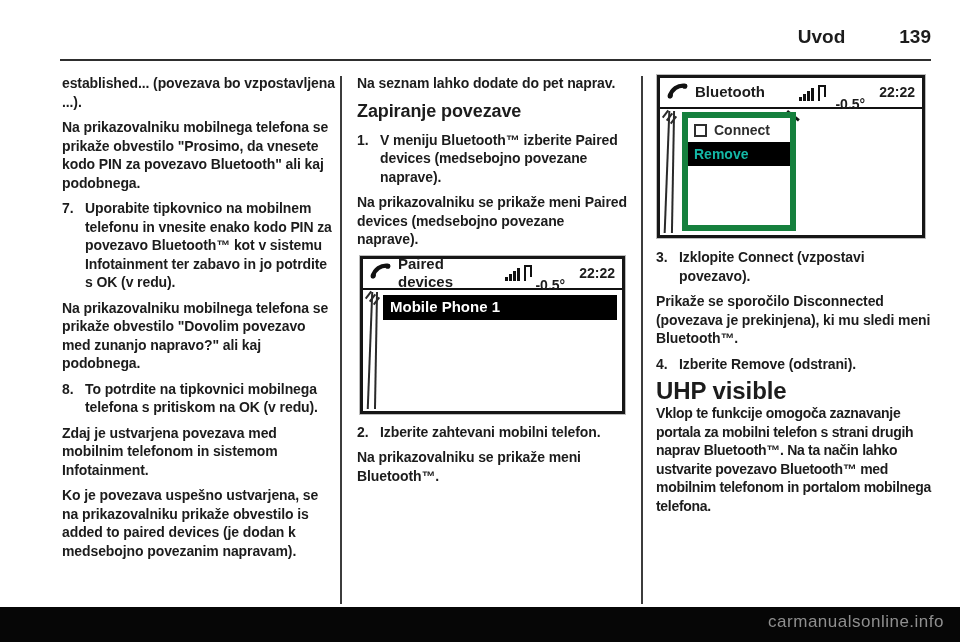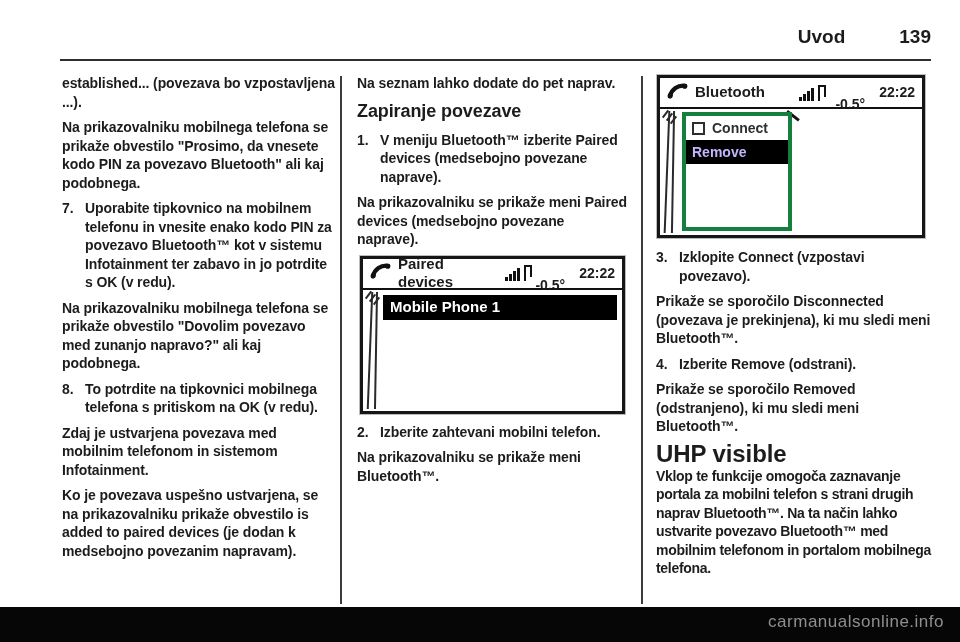--- a/index.html
+++ b/index.html
@@ -34,25 +34,25 @@
   .scr-spacer{flex:1;}
   .scr-temp{font-size:14px;font-weight:700;letter-spacing:0;margin-top:24px;}
   .scr-time{font-size:14px;font-weight:700;margin-left:14px;letter-spacing:0;}
   .scr-body{position:absolute;top:31px;left:0;right:0;bottom:0;}
   .spine{position:absolute;top:2px;bottom:2px;width:2px;background:#2a2a2a;}
   .spine.s1{left:6px;transform:rotate(2.2deg);}
   .spine.s2{left:12px;transform:rotate(1deg);}
   .hatch{position:absolute;width:9px;height:2px;background:#2a2a2a;transform:rotate(-52deg);}
   .hatch.h1{left:1px;top:4px;} .hatch.h2{left:5px;top:7px;} .hatch.h3{left:9px;top:10px;}
   
-  .bt-menu{position:absolute;left:22px;top:3px;bottom:4px;width:102px;border:4px solid #15803d;background:#fff;}
+  .bt-menu{position:absolute;left:22px;top:3px;bottom:4px;width:102px;border:6px solid #15803d;background:#fff;}
   .bt-row{height:24px;display:flex;align-items:center;padding-left:6px;font-size:14px;font-weight:700;letter-spacing:0;}
   .bt-row.connect{color:#2e2e2e;gap:7px;}
   .checkbox{width:9px;height:9px;border:2px solid #2e2e2e;background:#fff;flex:none;}
-  .bt-row.remove{background:#000;color:#c4b5fd;}
+  .bt-row.remove{background:#000;color:#14b8a6;}
   .bt-fold{position:absolute;left:128px;top:1px;width:15px;height:2.5px;background:#131313;
            transform:rotate(38deg);transform-origin:left top;}
   .bt-desc{position:absolute;left:141px;top:5px;width:112px;font-size:14px;line-height:26px;
            font-weight:700;color:#1e1e1e;letter-spacing:0;}
   
   .pd-row{position:absolute;left:20px;right:5px;top:5px;height:25px;background:#000;color:#fff;
           display:flex;align-items:center;padding-left:7px;font-size:15px;font-weight:700;letter-spacing:0;}
   
   .bottom-bar{position:absolute;left:0;top:607px;width:960px;height:35px;background:#060606;}
   .watermark{position:absolute;right:16px;top:5px;font-size:17px;color:#8f8f8f;font-weight:400;letter-spacing:0.5px;}
@@ -184,21 +184,20 @@
 
     <div class="li">
       <span class="num">3.</span>
       <span>Izklopite Connect (vzpostavi povezavo).</span>
     </div>
     <p class="indent">Prikaže se sporočilo Disconnected (povezava je prekinjena), ki mu sledi meni Bluetooth™.</p>
     <div class="li">
       <span class="num">4.</span>
       <span>Izberite Remove (odstrani).</span>
     </div>
-    <p class="indent">Prikaže se sporočilo Removed (odstranjeno), ki mu sledi meni Bluetooth™.</p>
     <div class="uhp-head">UHP visible</div>
     <p class="tight">Vklop te funkcije omogoča zaznavanje portala za mobilni telefon s strani drugih naprav Bluetooth™. Na ta način lahko ustvarite povezavo Bluetooth™ med mobilnim telefonom in portalom mobilnega telefona.</p>
   </div>
 
   <div class="bottom-bar">
     <span class="watermark">carmanualsonline.info</span>
   </div>
 
 </div>
 

